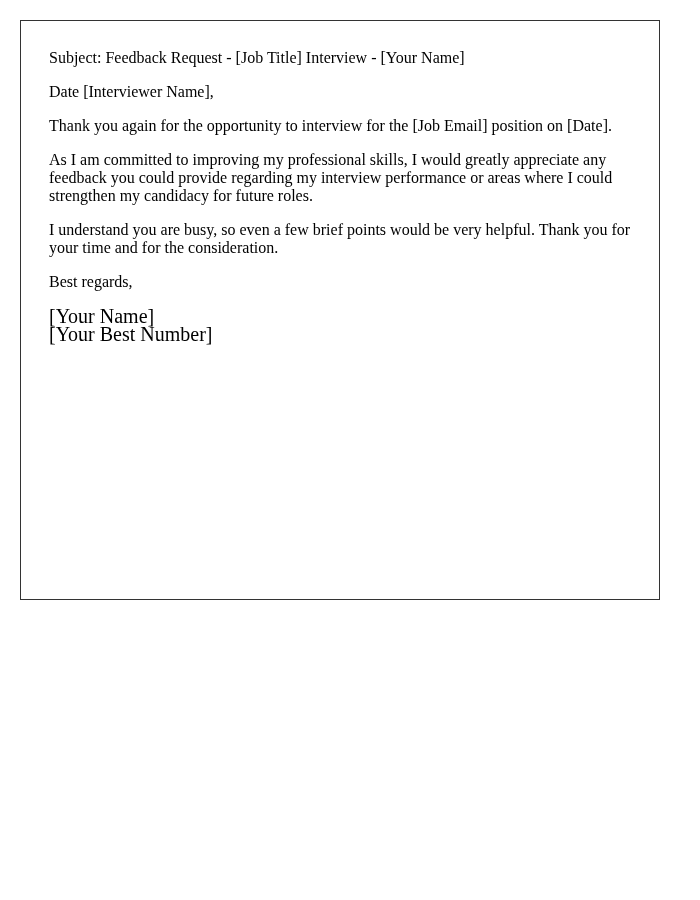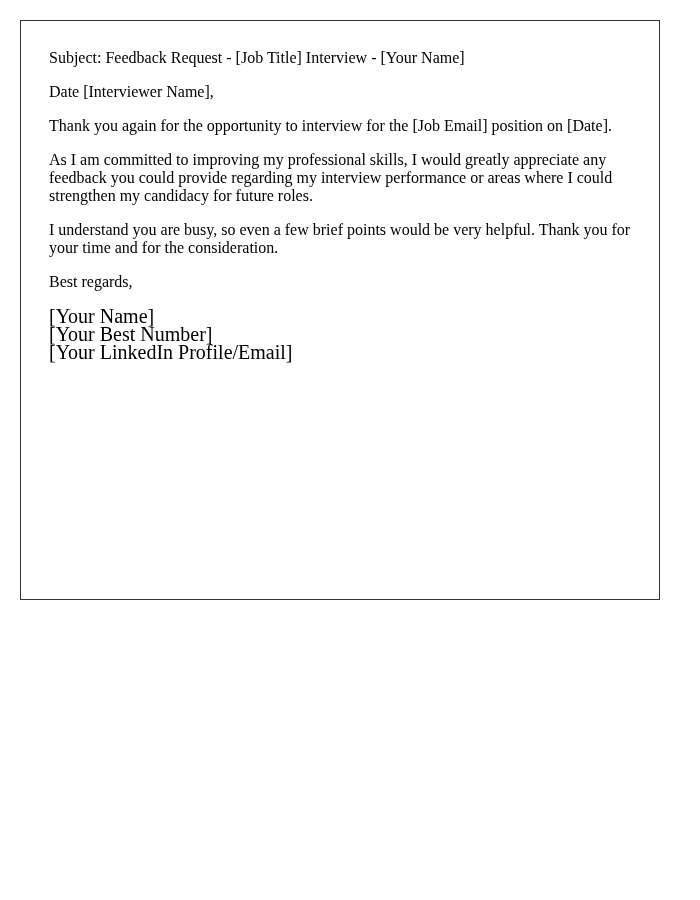--- a/index.html
+++ b/index.html
@@ -20,15 +20,14 @@
 <div class="page">
   <p class="para">Subject: Feedback Request - [Job Title] Interview - [Your Name]</p>
   <p class="para">Date [Interviewer Name],</p>
   <p class="para">Thank you again for the opportunity to interview for the [Job Email] position on [Date].</p>
   <p class="para">As I am committed to improving my professional skills, I would greatly appreciate any feedback you could provide regarding my interview performance or areas where I could strengthen my candidacy for future roles.</p>
   <p class="para">I understand you are busy, so even a few brief points would be very helpful. Thank you for your time and for the consideration.</p>
   <p class="para">Best regards,</p>
   <div class="para">
     <span class="sig-line">[Your Name]</span>
     <span class="sig-line">[Your Best Number]</span>
-    <span class="sig-line">[Your LinkedIn Profile/Email]</span>
   </div>
 </div>
 
 </body></html>

